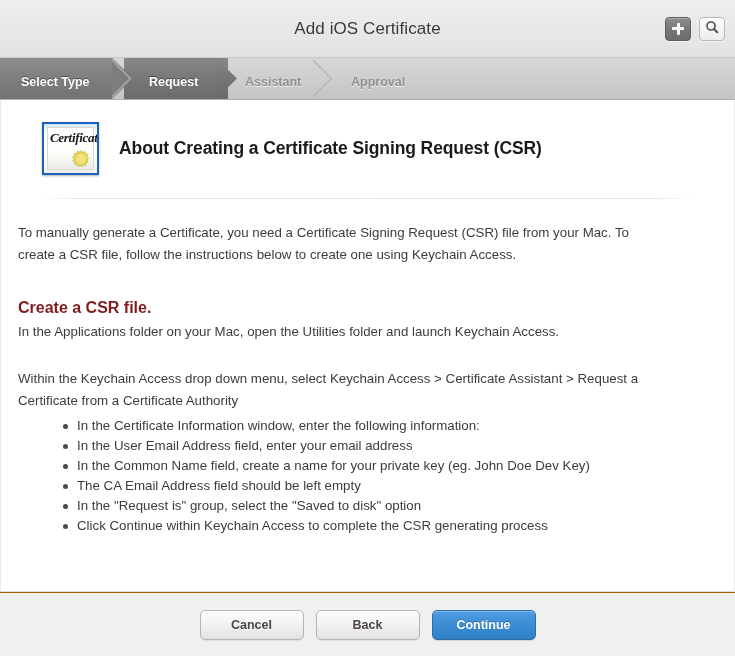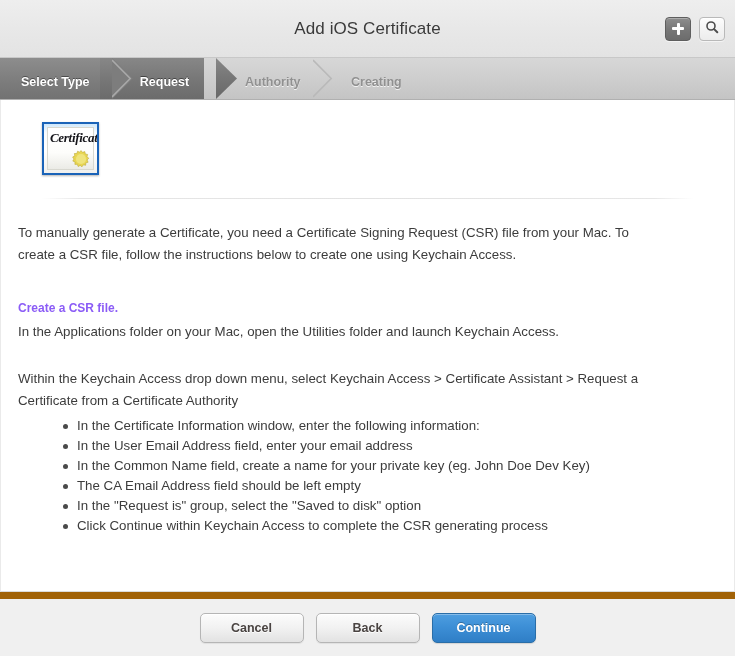--- a/index.html
+++ b/index.html
@@ -203,22 +203,22 @@
   #body-text {
     padding: 0 17px;
     color: #3c3c3c;
     font-size: 13.3px;
     line-height: 22px;
   }
   #intro-para { margin: 23px 0 0 0; max-width: 640px; }
   #section-heading {
     margin: 31px 0 0 0;
     font-weight: bold;
-    color: #8b5cf6;
-    font-size: 12px;
+    color: #7f1d1d;
+    font-size: 16px;
   }
   #section-para { margin: 2px 0 0 0; max-width: 645px; }
   #menu-para { margin: 25px 0 0 0; max-width: 640px; }
 
   #steps-list {
     margin: 4px;
     padding: 0 0 0 55px;
     list-style: none;
   }
   #steps-list li {
@@ -235,21 +235,21 @@
     width: 5px; height: 5px;
     border-radius: 50%;
     background: #4a4a4a;
   }
 
   
   #footer {
     flex: 0 0 64px;
     height: 64px;
     background: #f0f0f0;
-    border-top: 7px solid #a16207;
+    border-top: 1px solid #a16207;
     display: flex;
     align-items: center;
     justify-content: center;
     gap: 12px;
   }
   .btn {
     min-width: 104px;
     height: 30px;
     border-radius: 5px;
     font-size: 12.5px;
@@ -305,63 +305,64 @@
       <span class="step-label">Select Type</span>
     </div>
 
     <div class="chevron" style="left:112px;">
       <svg width="21" height="41" viewBox="0 0 21 41">
         <polygon points="0,0 0,41 21,20.5" fill="#7d7d7d"></polygon>
         <polyline points="0,2 18.2,20.5 0,39" fill="none" stroke="#a9a9a9" stroke-width="1.6"></polyline>
       </svg>
     </div>
 
-    <div class="step current" style="left:100px; width:104px; padding-left:25px;justify-content:center;">
+    <div class="step current" style="left:124px; width:104px; padding-left:25px;">
       <span class="step-label">Request</span>
     </div>
     <div class="arrow-solid" style="left:216px;">
       <svg width="21" height="41" viewBox="0 0 21 41">
         <defs>
           <linearGradient id="gArrow" x1="0" y1="0" x2="0" y2="1">
             <stop offset="0%" stop-color="#878787"></stop>
             <stop offset="45%" stop-color="#777777"></stop>
             <stop offset="100%" stop-color="#686868"></stop>
           </linearGradient>
         </defs>
         <polygon points="0,0 0,41 21,20.5" fill="url(#gArrow)"></polygon>
       </svg>
     </div>
 
     <div class="step todo" style="left:237px; width:100px; padding-left:8px;">
-      <span class="step-label">Authority</span>
+      <span class="step-label">Assistant</span>
     </div>
     <div class="chevron" style="left:313px;">
       <svg width="21" height="41" viewBox="0 0 21 41">
         <polyline points="0,2 18.2,20.5 0,39" fill="none" stroke="#b9b9b9" stroke-width="1.6"></polyline>
       </svg>
     </div>
 
     <div class="step todo" style="left:343px; width:110px; padding-left:8px;">
-      <span class="step-label">Creating</span>
+      <span class="step-label">Approval</span>
     </div>
   </div>
 
   <div id="content">
 
     <div id="hero">
       <div id="cert-icon">
         <div class="cert-inner"></div>
         <div class="cert-word">Certificate</div>
         <svg class="cert-seal" viewBox="0 0 20 20">
           <g fill="#e8d653" stroke="#b9a52f" stroke-width="0.6">
             <path d="M10 0.6 L11.7 2.6 L14.3 1.8 L14.8 4.5 L17.4 4.9 L16.6 7.5 L18.7 9.2 L16.8 11.1 L17.9 13.6 L15.3 14.3 L15.2 17.0 L12.6 16.5 L11.1 18.7 L9.1 17.1 L6.8 18.4 L5.9 15.9 L3.2 16.0 L3.4 13.3 L0.9 12.3 L2.2 10.0 L0.7 7.8 L3.1 6.5 L2.6 3.9 L5.3 3.9 L6.2 1.3 L8.5 2.4 Z"></path>
           </g>
           <circle cx="10" cy="10" r="5.6" fill="#f2e88a" opacity="0.75"></circle>
         </svg>
       </div>
+      <div id="page-heading">About Creating a Certificate Signing Request (CSR)</div>
     </div>
 
     <div class="hrule"></div>
 
     <div id="body-text">
       <p id="intro-para">To manually generate a Certificate, you need a Certificate Signing Request (CSR) file from your Mac. To create a CSR file, follow the instructions below to create one using Keychain Access.</p>
 
       <p id="section-heading">Create a CSR file.</p>
       <p id="section-para">In the Applications folder on your Mac, open the Utilities folder and launch Keychain Access.</p>
 

